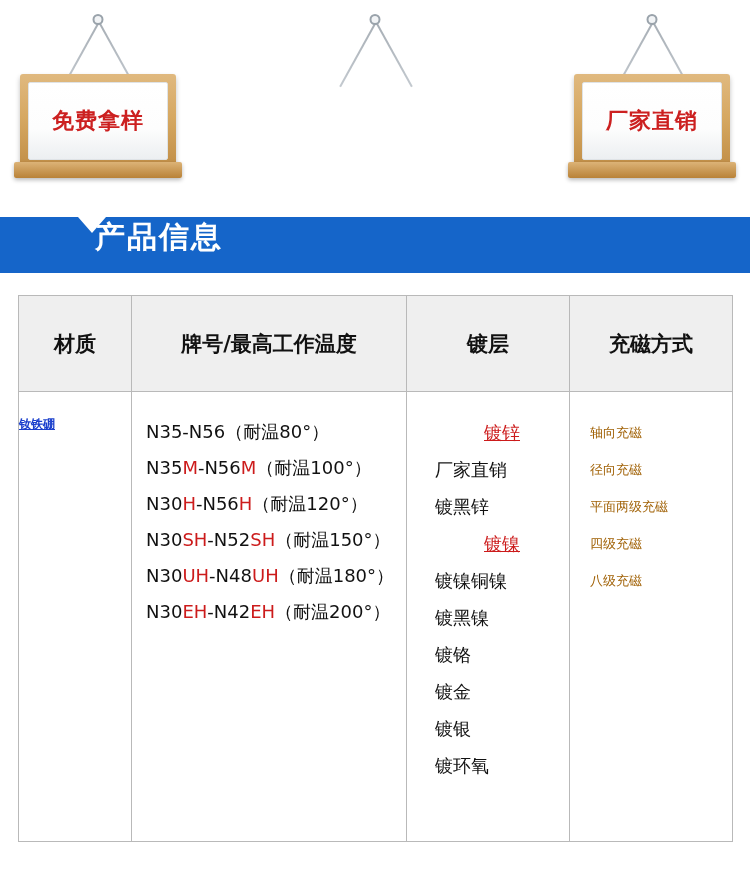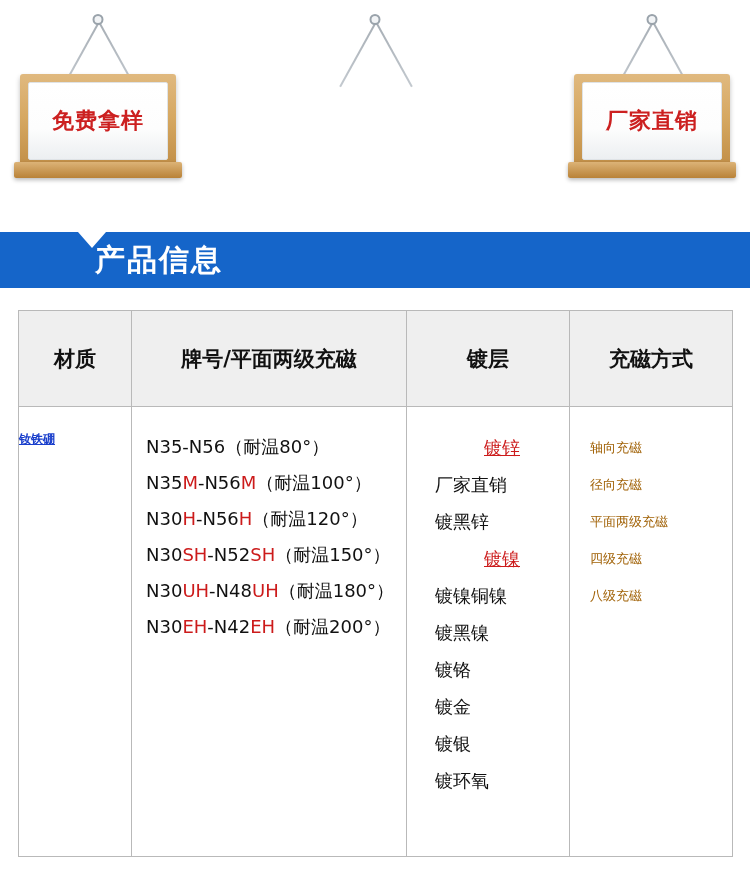--- a/index.html
+++ b/index.html
@@ -102,22 +102,22 @@
   }
   .sign-red .inner span { color: #cc2020; }
 
   
   .section-header {
     position: relative;
     width: 750px;
     height: 56px;
     background: #1565c9;
     display: flex;
-    align-items: center;
-    margin-top: 32px;
+    align-items: flex-start;
+    margin-top: 17px;
   }
   .section-header .tri {
     position: absolute;
     left: 78px;
     top: 0;
     width: 0;
     height: 0;
     border-left: 14px solid transparent;
     border-right: 14px solid transparent;
     border-top: 16px solid #ffffff;
@@ -254,21 +254,21 @@
   <table class="product">
     <colgroup>
       <col class="c1">
         <col class="c2">
         <col class="c3">
         <col class="c4">
     </colgroup>
     <thead>
       <tr>
         <th>材质</th>
-        <th>牌号/平面两级充磁</th>
+        <th>牌号/最高工作温度</th>
         <th>镀层</th>
         <th>充磁方式</th>
       </tr>
     </thead>
     <tbody>
       <tr>
         <td class="cell">
           <a class="material-link" href="#">钕铁硼</a>
         </td>
 

